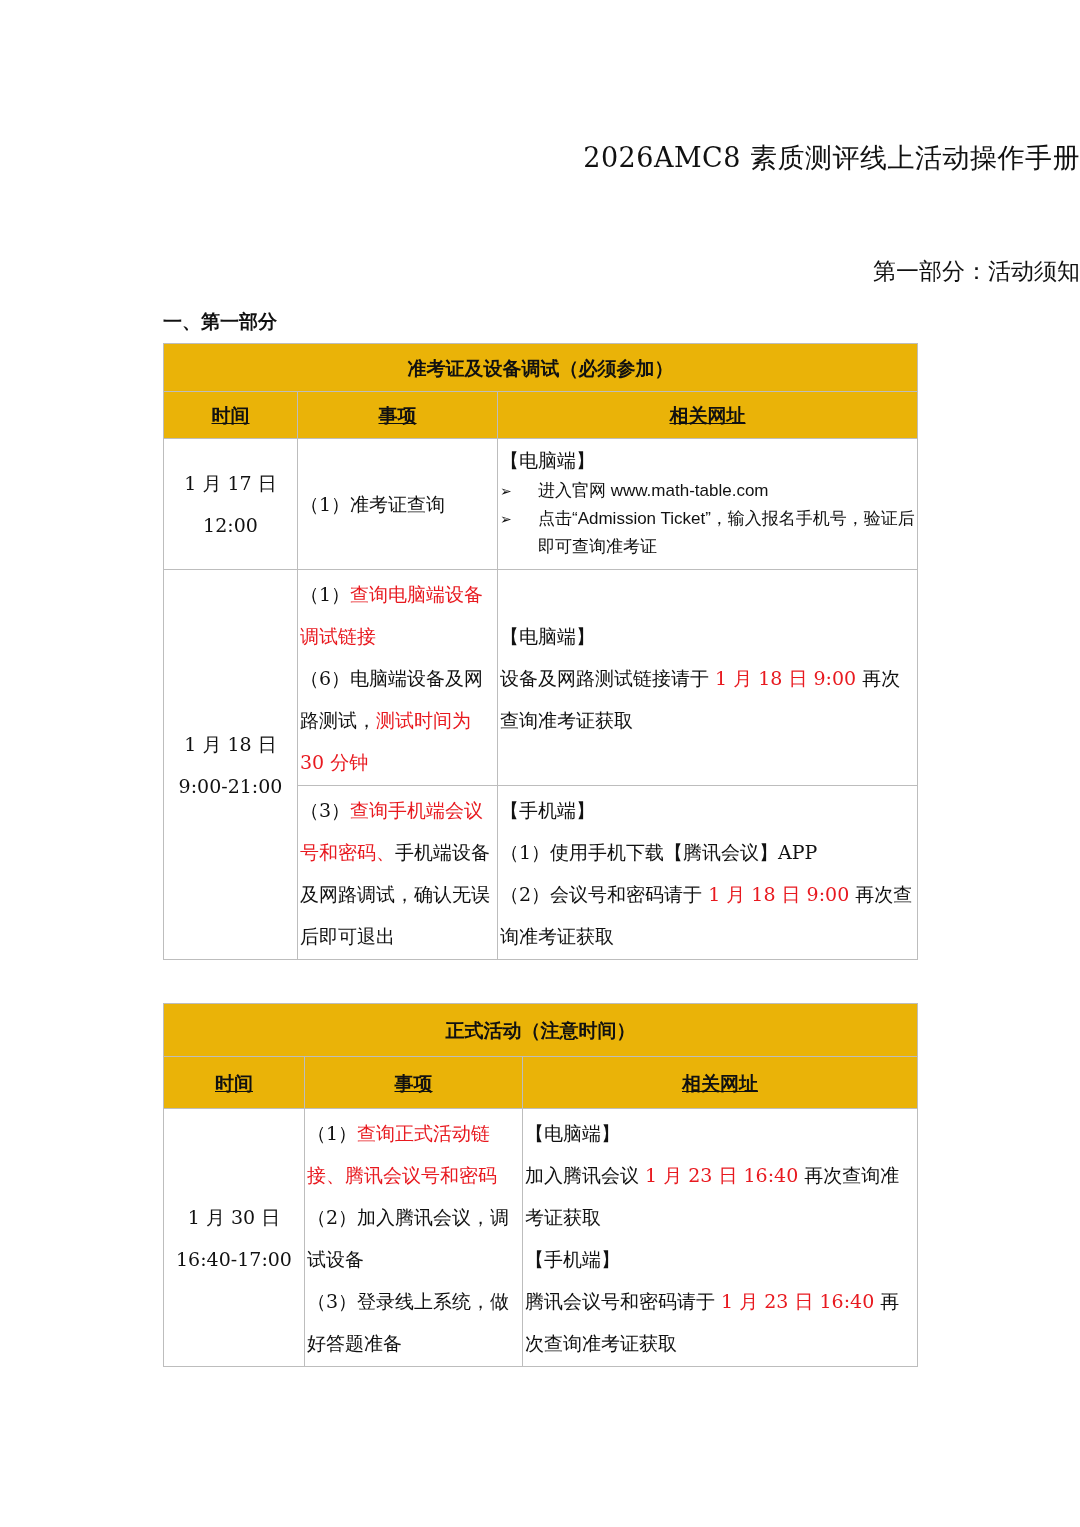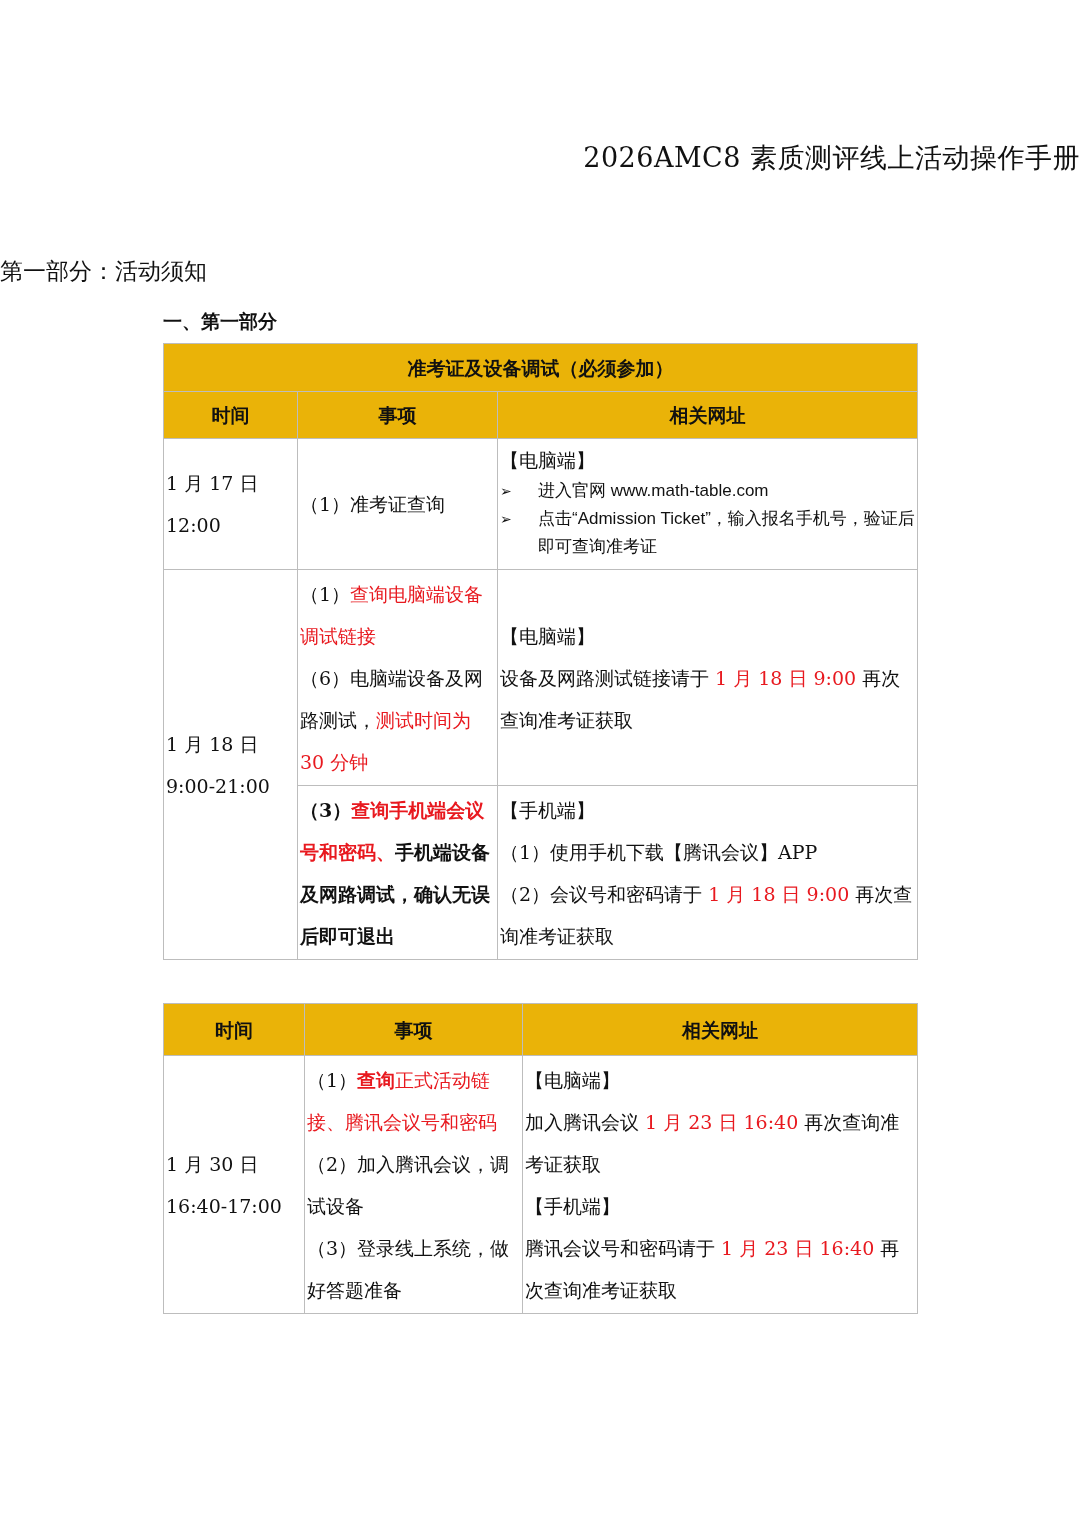--- a/index.html
+++ b/index.html
@@ -7,42 +7,42 @@
     width: 1080px; height: 1527px; position: relative; overflow: hidden;
     font-family: "DejaVu Serif", "Liberation Serif", serif;
     color: #111;
   }
   .doc-title {
     position: absolute; top: 140px; left: 0; width: 1080px;
     text-align: right; font-size: 27px; font-weight: normal; letter-spacing: 0.5px;
   }
   .part-title {
     position: absolute; top: 256px; left: 0; width: 1080px;
-    text-align: left; font-size: 23px;
+    text-align: right; font-size: 23px;
   }
   .section-title {
     position: absolute; top: 309px; left: 163px;
     font-size: 19px; font-weight: bold;
   }
   table {
     position: absolute; left: 163px; width: 754px;
     border-collapse: collapse; table-layout: fixed;
   }
   td, th {
     border: 1.5px solid #bdbdbd;
     font-size: 19px; line-height: 42px;
     vertical-align: middle; padding: 0 2px;
   }
   .hdr { background: #eab308; text-align: center; font-weight: bold; font-family: "DejaVu Sans", sans-serif; }
   .hdr-title { height: 47px; font-weight: normal; font-size: 19px; }
   .hdr-title b { font-weight: bold; }
-  .col-hdr { height: 46px; }
-  .time { text-align: left; }
+  .col-hdr { height: 46px; text-decoration: underline; }
+  .time { text-align: center; }
   .red { color: #e8191f; }
-  .bold { font-weight: bold; }
+  .bold { font-weight: normal; }
   .sans { font-family: "Liberation Sans", "DejaVu Sans", sans-serif; font-size: 17px; line-height: 28px; }
   .bullet { display: flex; }
   .bullet .arrow { width: 38px; flex: none; font-size: 14px; }
   .block { display: block; }
   #t1 { top: 343px; }
   #t2 { top: 1003px; }
 </style>
 </head>
 <body>
 
@@ -110,20 +110,23 @@
 </tbody>
   </table>
 
 <table id="t2">
   <colgroup>
       <col style="width:141px">
       <col style="width:218px">
       <col style="width:395px">
     </colgroup>
   <tbody>
+      <tr>
+    <td class="hdr hdr-title" colspan="3" style="height:52px"><b>正式活动（注意时间）</b></td>
+  </tr>
   <tr>
     <td class="hdr col-hdr" style="height:51px">时间</td>
     <td class="hdr col-hdr">事项</td>
     <td class="hdr col-hdr">相关网址</td>
   </tr>
   <tr style="height:258px">
     <td class="time">
       <span class="block">1 月 30 日</span>
       <span class="block">16:40-17:00</span>
     </td>

